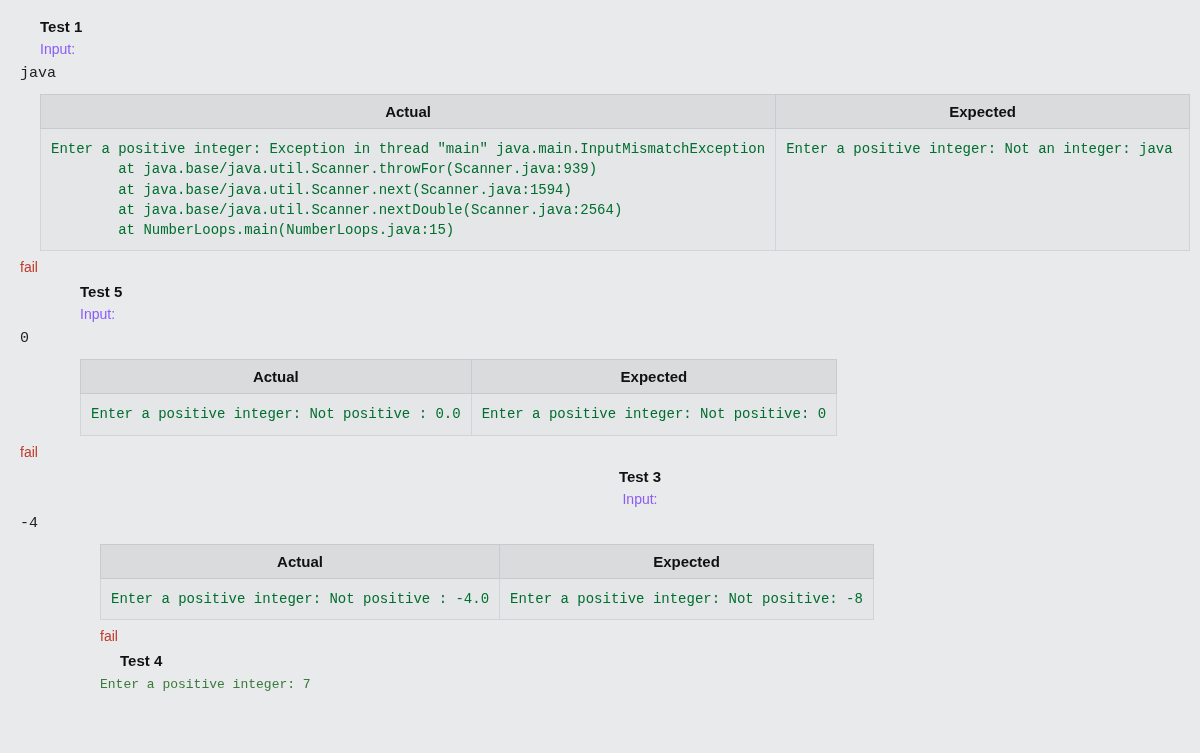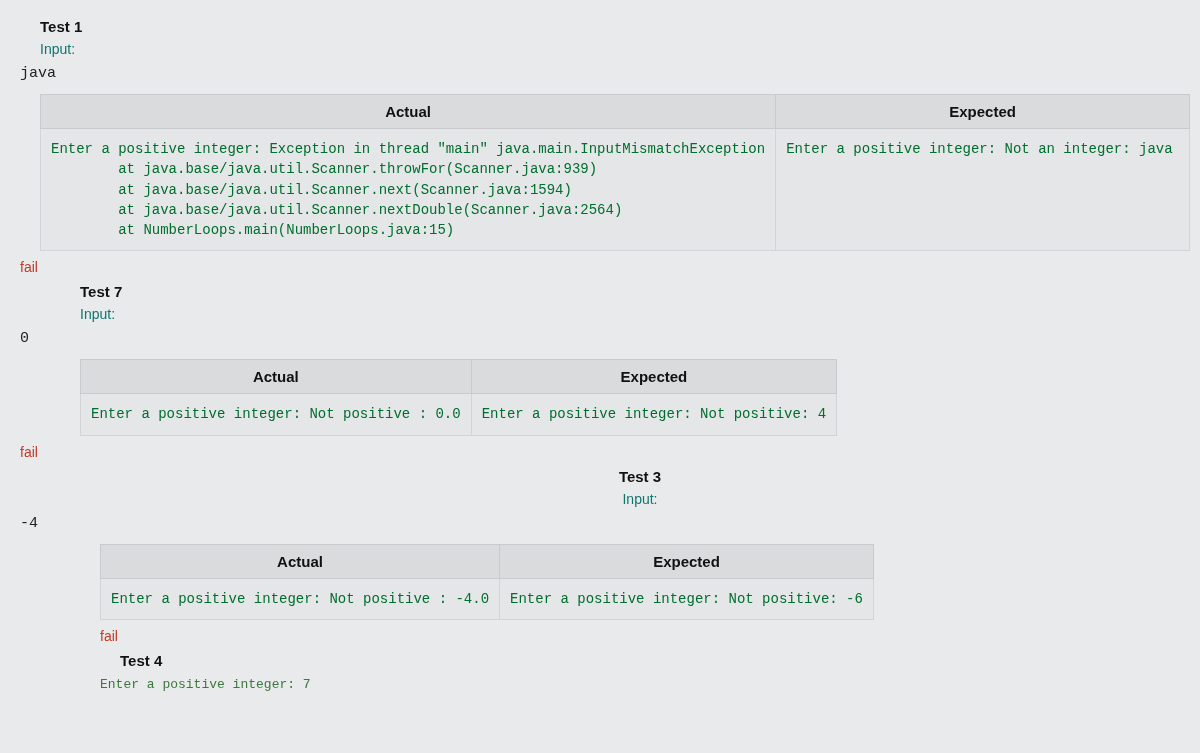--- a/index.html
+++ b/index.html
@@ -22,21 +22,21 @@
   .indent-3 { margin-left: 60px; }
   .test-title {
     font-weight: bold;
     font-size: 15px;
     margin: 8px 0 6px 0;
     color: #111;
   }
   .input-label {
     font-size: 14px;
     margin: 4px 0 8px 0;
-    color: #0f766e;
+    color: #8b5cf6;
   }
   .input-value {
     font-family: "Courier New", Courier, monospace;
     font-size: 15px;
     color: #222;
     margin: 2px 0 12px 0;
   }
   table.cmp {
     border-collapse: collapse;
     border-spacing: 0;
@@ -107,37 +107,37 @@
       <td>
             <div class="mono">Enter a positive integer: Not an integer: java</div>
           </td>
     </tr>
   </tbody>
     </table>
 
   <div class="fail indent-2">fail</div>
 
   <div class="test-block indent-3">
-    <div class="test-title">Test 7</div>
+    <div class="test-title">Test 5</div>
     <div class="input-label">Input:</div>
   </div>
   <div class="input-value indent-2">0</div>
 
   <table class="cmp" style="margin-left:60px;">
     <tbody>
         <tr>
       <th style="width:330px;">Actual</th>
       <th style="width:330px;">Expected</th>
     </tr>
     <tr>
       <td>
             <div class="mono">Enter a positive integer: Not positive : 0.0</div>
           </td>
       <td>
-            <div class="mono">Enter a positive integer: Not positive: 4</div>
+            <div class="mono">Enter a positive integer: Not positive: 0</div>
           </td>
     </tr>
   </tbody>
     </table>
 
   <div class="fail indent-3">fail</div>
 
   <div class="test-block" style="margin-left:80px;text-align:center;">
     <div class="test-title">Test 3</div>
     <div class="input-label">Input:</div>
@@ -148,21 +148,21 @@
     <tbody>
         <tr>
       <th style="width:340px;">Actual</th>
       <th style="width:340px;">Expected</th>
     </tr>
     <tr>
       <td>
             <div class="mono">Enter a positive integer: Not positive : -4.0</div>
           </td>
       <td>
-            <div class="mono">Enter a positive integer: Not positive: -6</div>
+            <div class="mono">Enter a positive integer: Not positive: -8</div>
           </td>
     </tr>
   </tbody>
     </table>
 
   <div class="fail" style="margin-left:80px;">fail</div>
 
   <div class="test-block" style="margin-left:100px;">
     <div class="test-title">Test 4</div>
   </div>

